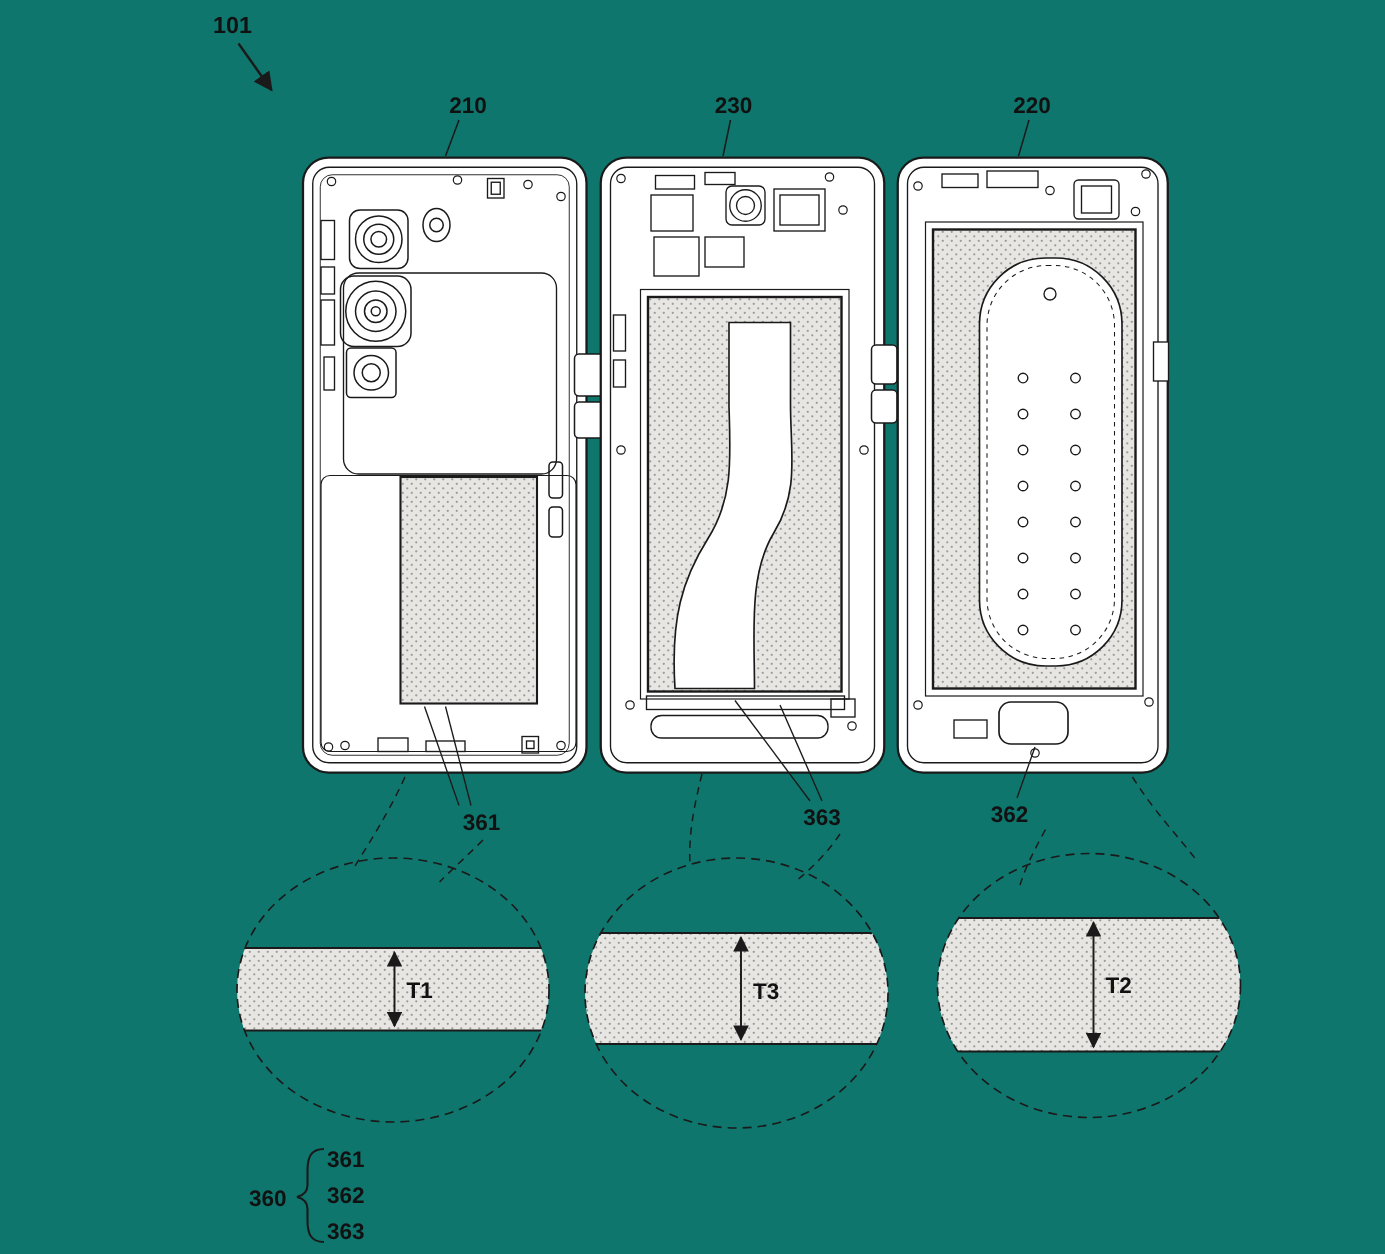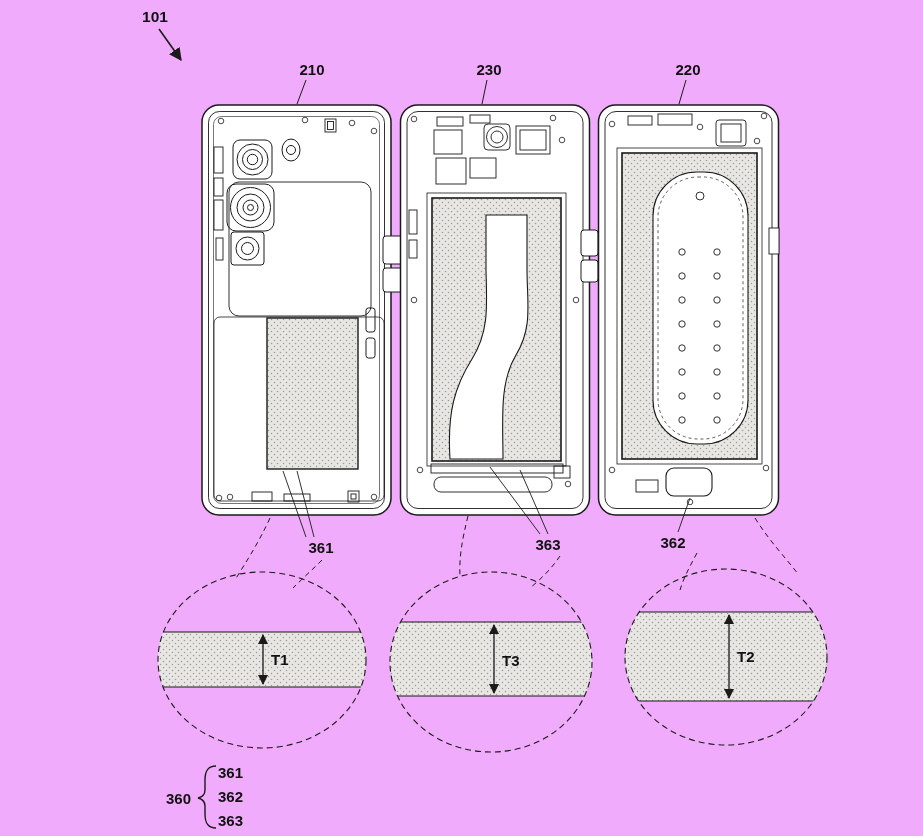--- a/index.html
+++ b/index.html
@@ -5,21 +5,21 @@
   html, body {
     margin: 0;
     padding: 0;
     background: #ffffff;
     font-family: "Liberation Sans", sans-serif;
   }
   .stage {
     position: relative;
     width: 923px;
     height: 836px;
-    background: #f0abfc;
+    background: #0f766e;
     overflow: hidden;
   }
   svg { display: block; color: #1a1a1a; }
   text.lbl {
     font-family: "Liberation Sans", sans-serif;
     font-weight: bold;
     font-size: 15px;
     fill: #111111;
   }
   text.lbl-big { font-size: 15.5px; }

